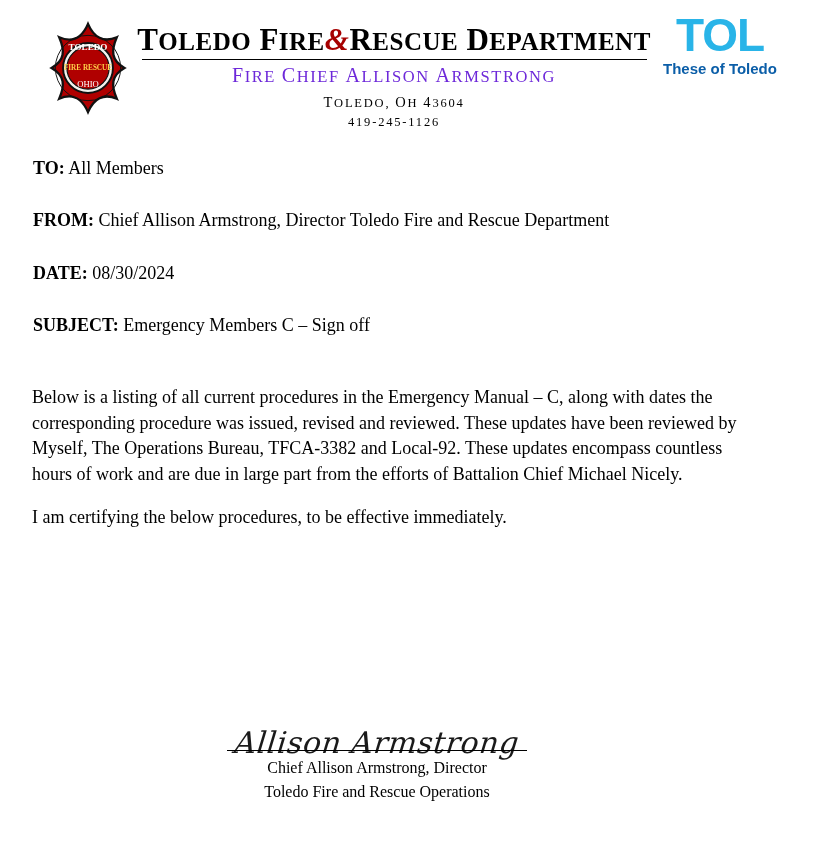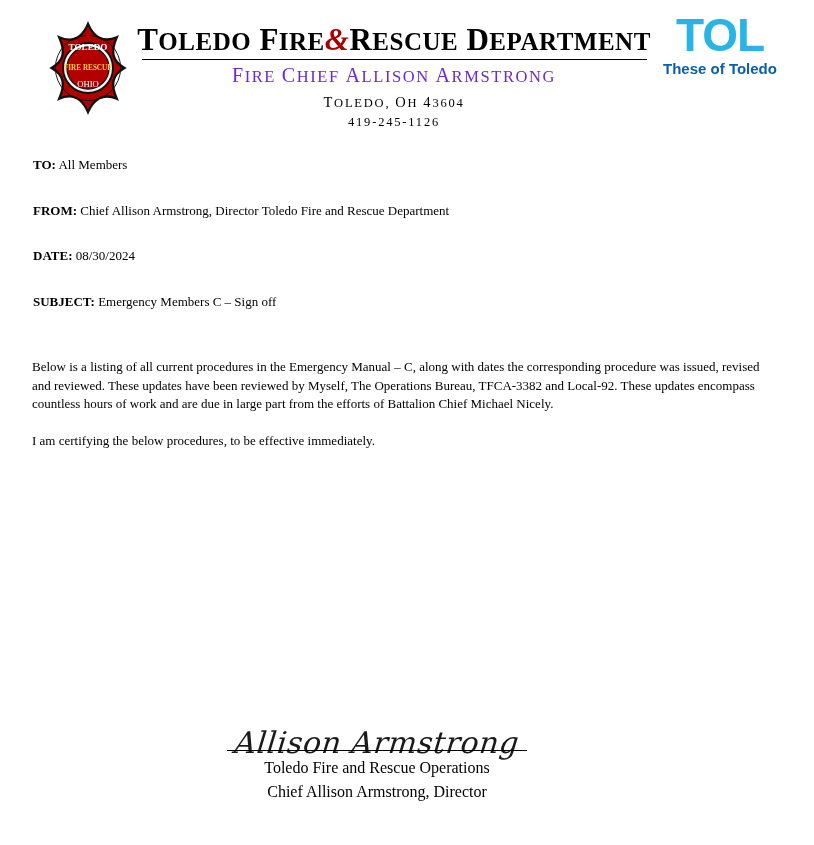--- a/index.html
+++ b/index.html
@@ -104,21 +104,21 @@
     font-weight: bold;
     font-size: 15px;
     color: #0b5ea8;
     display: block;
     margin-top: 2px;
   }
 
   
   .content {
     padding: 0 46px 0 28px;
-    font-size: 13px;
+    font-size: 18px;
     line-height: 1.35;
   }
 
   .memo-line {
     margin: 0 0 28px 0;
     padding-left: 1px;
   }
   .memo-line .lbl {
     font-weight: bold;
   }
@@ -231,18 +231,18 @@
     </p>
 
     <p class="para first">Below is a listing of all current procedures in the Emergency Manual – C, along with dates the corresponding procedure was issued, revised and reviewed. These updates have been reviewed by Myself, The Operations Bureau, TFCA-3382 and Local-92. These updates encompass countless hours of work and are due in large part from the efforts of Battalion Chief Michael Nicely.</p>
     <p class="para">I am certifying the below procedures, to be effective immediately.</p>
   </div>
 
   <div class="sig-block">
     <div class="sig-inner">
       <div class="sig-script">Allison Armstrong</div>
       <div class="sig-rule"></div>
+      <div class="sig-name">Chief Allison Armstrong, Director</div>
       <div class="sig-name">Toledo Fire and Rescue Operations</div>
-      <div class="sig-name">Chief Allison Armstrong, Director</div>
     </div>
   </div>
 
 </div>
 
 </body></html>

